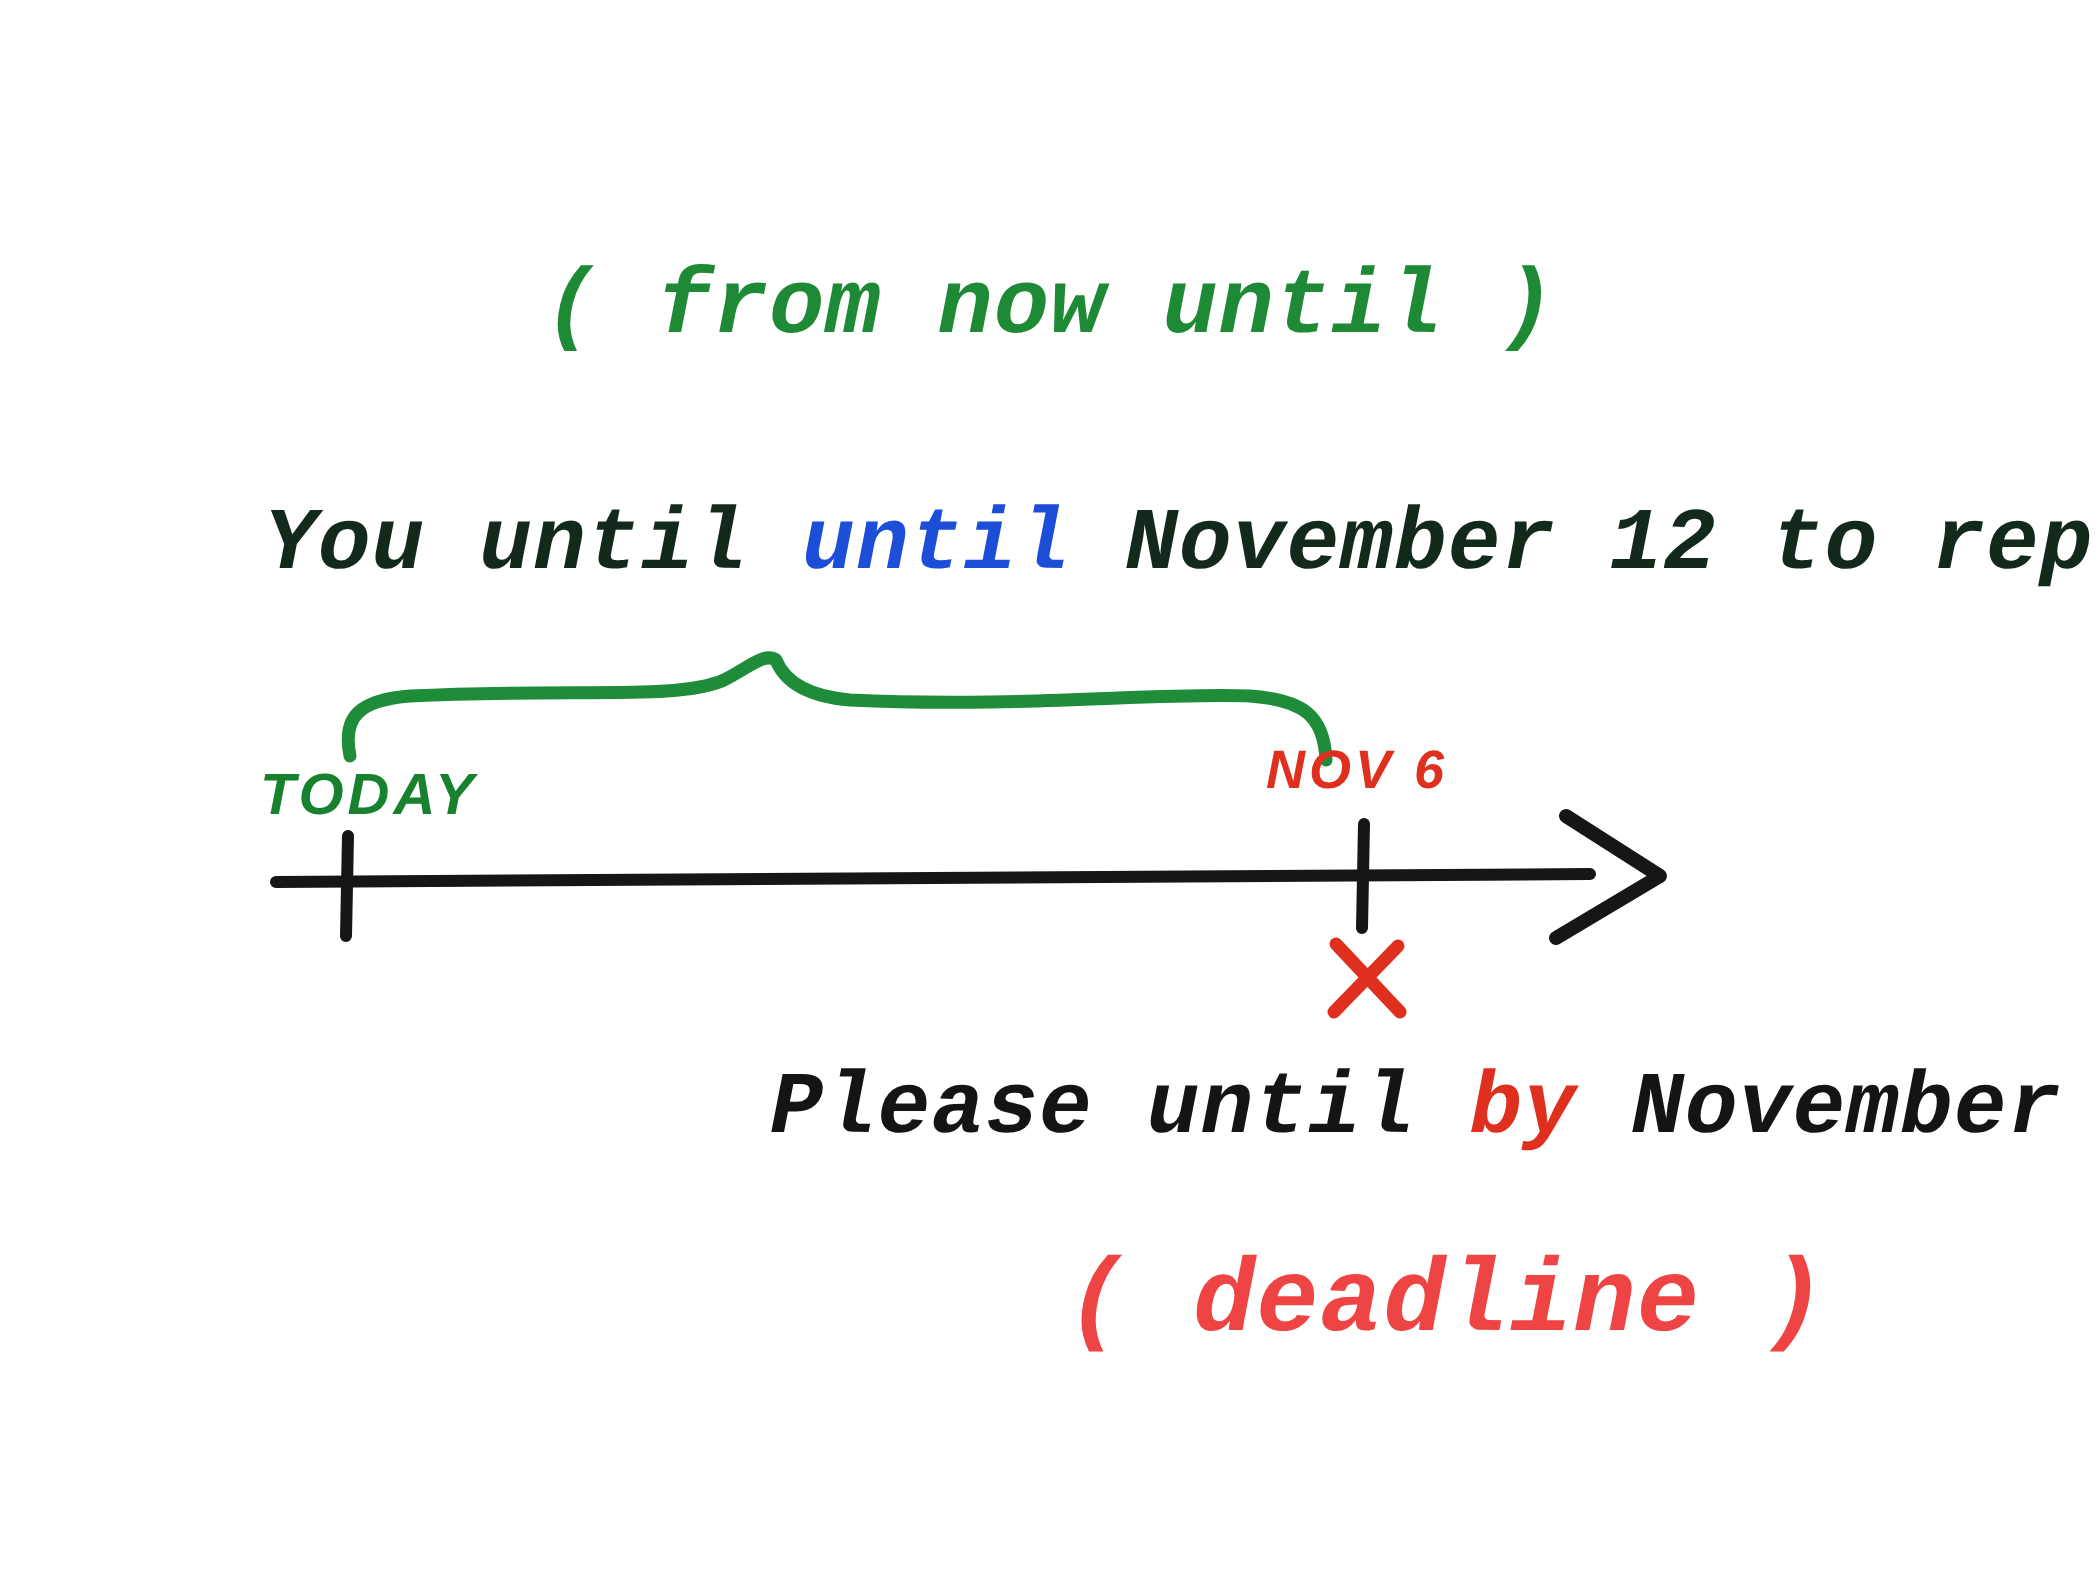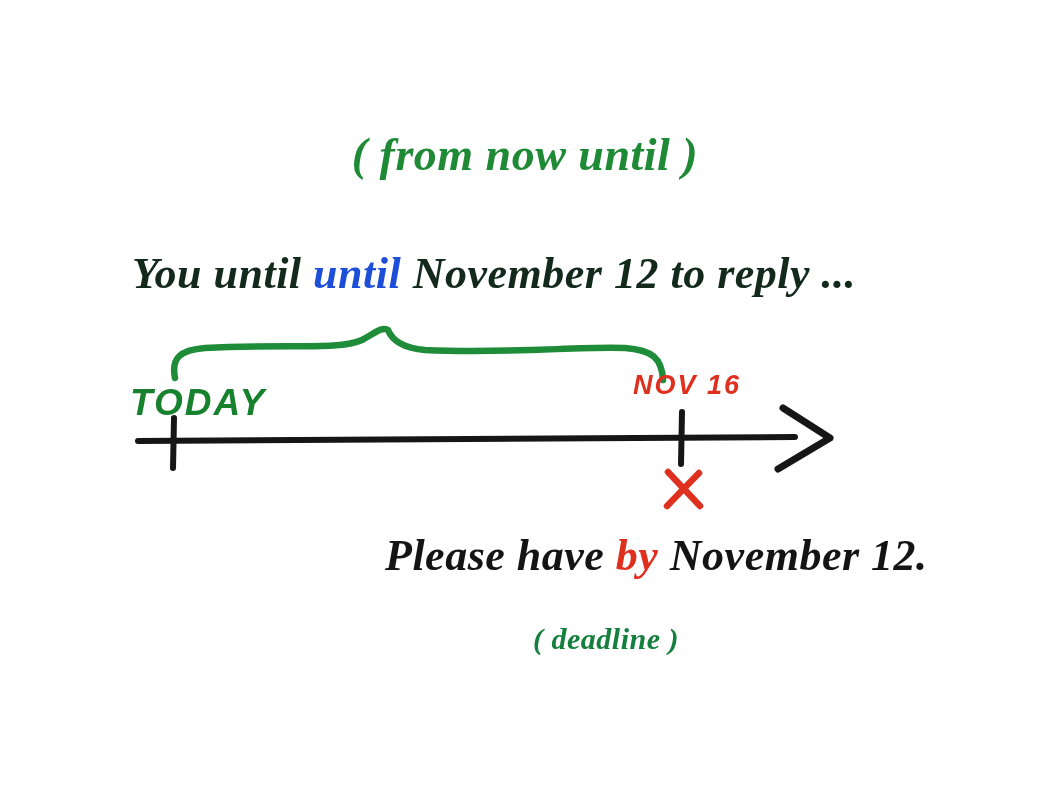--- a/index.html
+++ b/index.html
@@ -9,21 +9,21 @@
   }
   .canvas {
     position: relative;
     width: 1050px;
     height: 788px;
     background: #ffffff;
     overflow: hidden;
     font-family: "DejaVu Serif", serif;
   }
   .hand {
-    font-family: Liberation Serif, serif;
+    font-family: Liberation Mono, monospace;
     font-style: italic;
     font-weight: 700;
     white-space: nowrap;
     letter-spacing: 0.5px;
   }
   .marker {
     font-family: "Liberation Sans", sans-serif;
     font-weight: 700;
     font-style: italic;
     white-space: nowrap;
@@ -43,21 +43,21 @@
     left: 132px;
     top: 248px;
     font-size: 44px;
     color: #12291c;
   }
   .until-line .kw { color: #1d4ed8; }
   .today-label {
     position: absolute;
     left: 130px;
     top: 382px;
-    font-size: 37px;
+    font-size: 29px;
     color: #17812d;
   }
   .nov-label {
     position: absolute;
     left: 633px;
     top: 370px;
     font-size: 27px;
     color: #df2f1e;
   }
   .by-line {
@@ -65,22 +65,22 @@
     left: 385px;
     top: 530px;
     font-size: 44px;
     color: #141414;
   }
   .by-line .kw { color: #df2f1e; margin-top: 48px; }
   .deadline-note {
     position: absolute;
     left: 533px;
     top: 622px;
-    font-size: 30px;
-    color: #15803d;
+    font-size: 52px;
+    color: #ef4444;
   }
   
   .drawing {
     position: absolute;
     left: 0; top: 0;
     width: 1050px;
     height: 788px;
   }
 </style>
 </head>
@@ -110,21 +110,21 @@
 
     <path d="M682,412 L681,464" fill="none" stroke="#161616" stroke-width="6" stroke-linecap="round"></path>
 
     <path d="M783,408 L830,438 L778,469" fill="none" stroke="#161616" stroke-width="7" stroke-linecap="round" stroke-linejoin="round"></path>
 
     <path d="M668,472 L700,506 M699,473 L667,506" fill="none" stroke="#df2f1e" stroke-width="6.5" stroke-linecap="round"></path>
   </svg>
 
   <div class="marker today-label">TODAY</div>
 
-  <div class="marker nov-label">NOV 16</div>
+  <div class="marker nov-label">NOV 6</div>
 
   <div class="hand by-line">
-    <span>Please have </span><span class="kw">by</span><span> November 12.</span>
+    <span>Please until </span><span class="kw">by</span><span> November 12.</span>
   </div>
 
   <div class="hand deadline-note">( deadline )</div>
 
 </div>
 
 </body></html>

